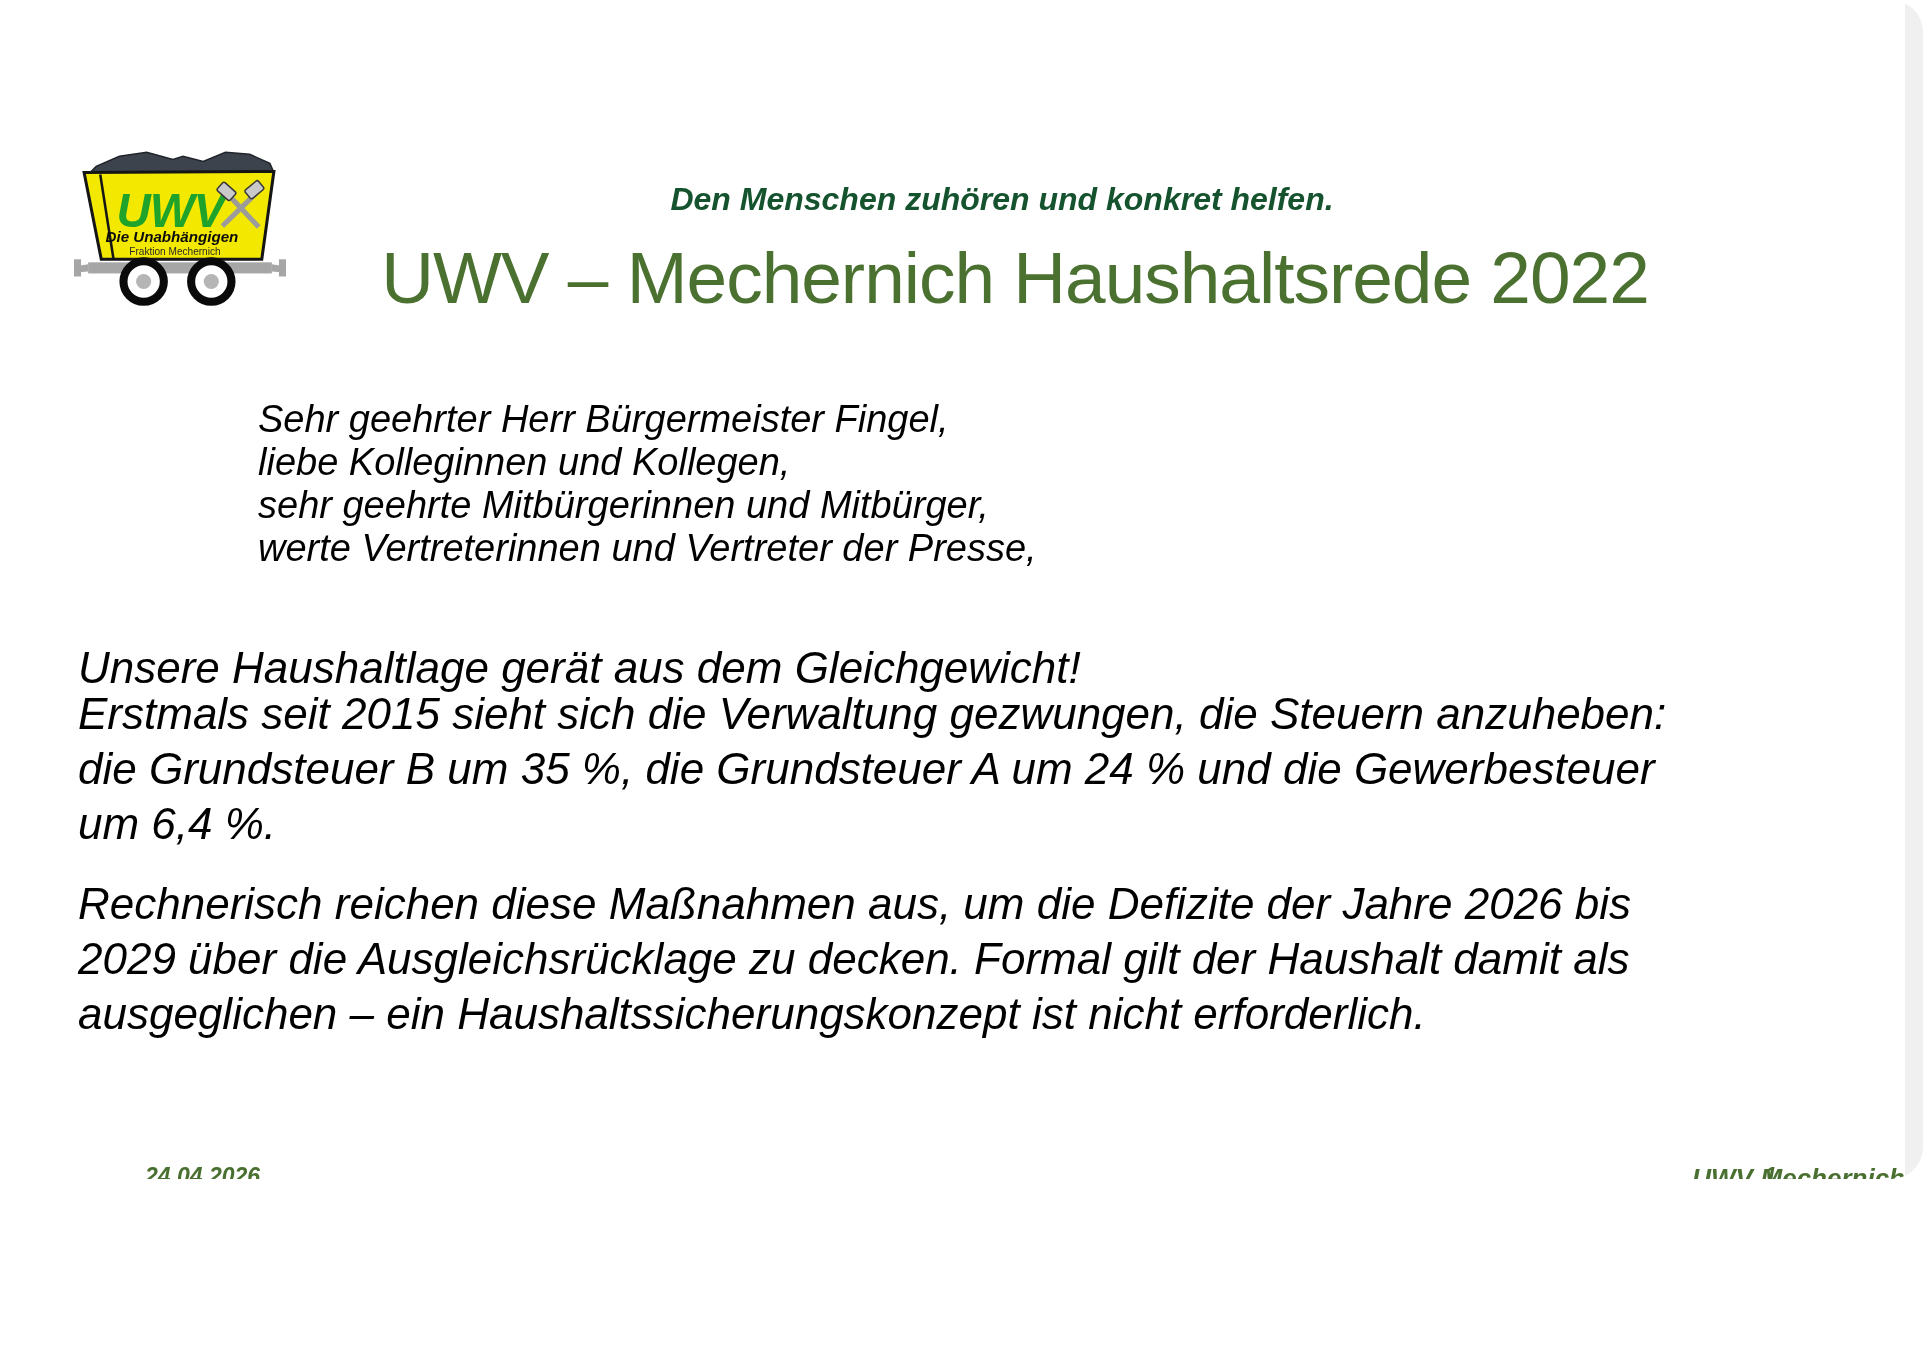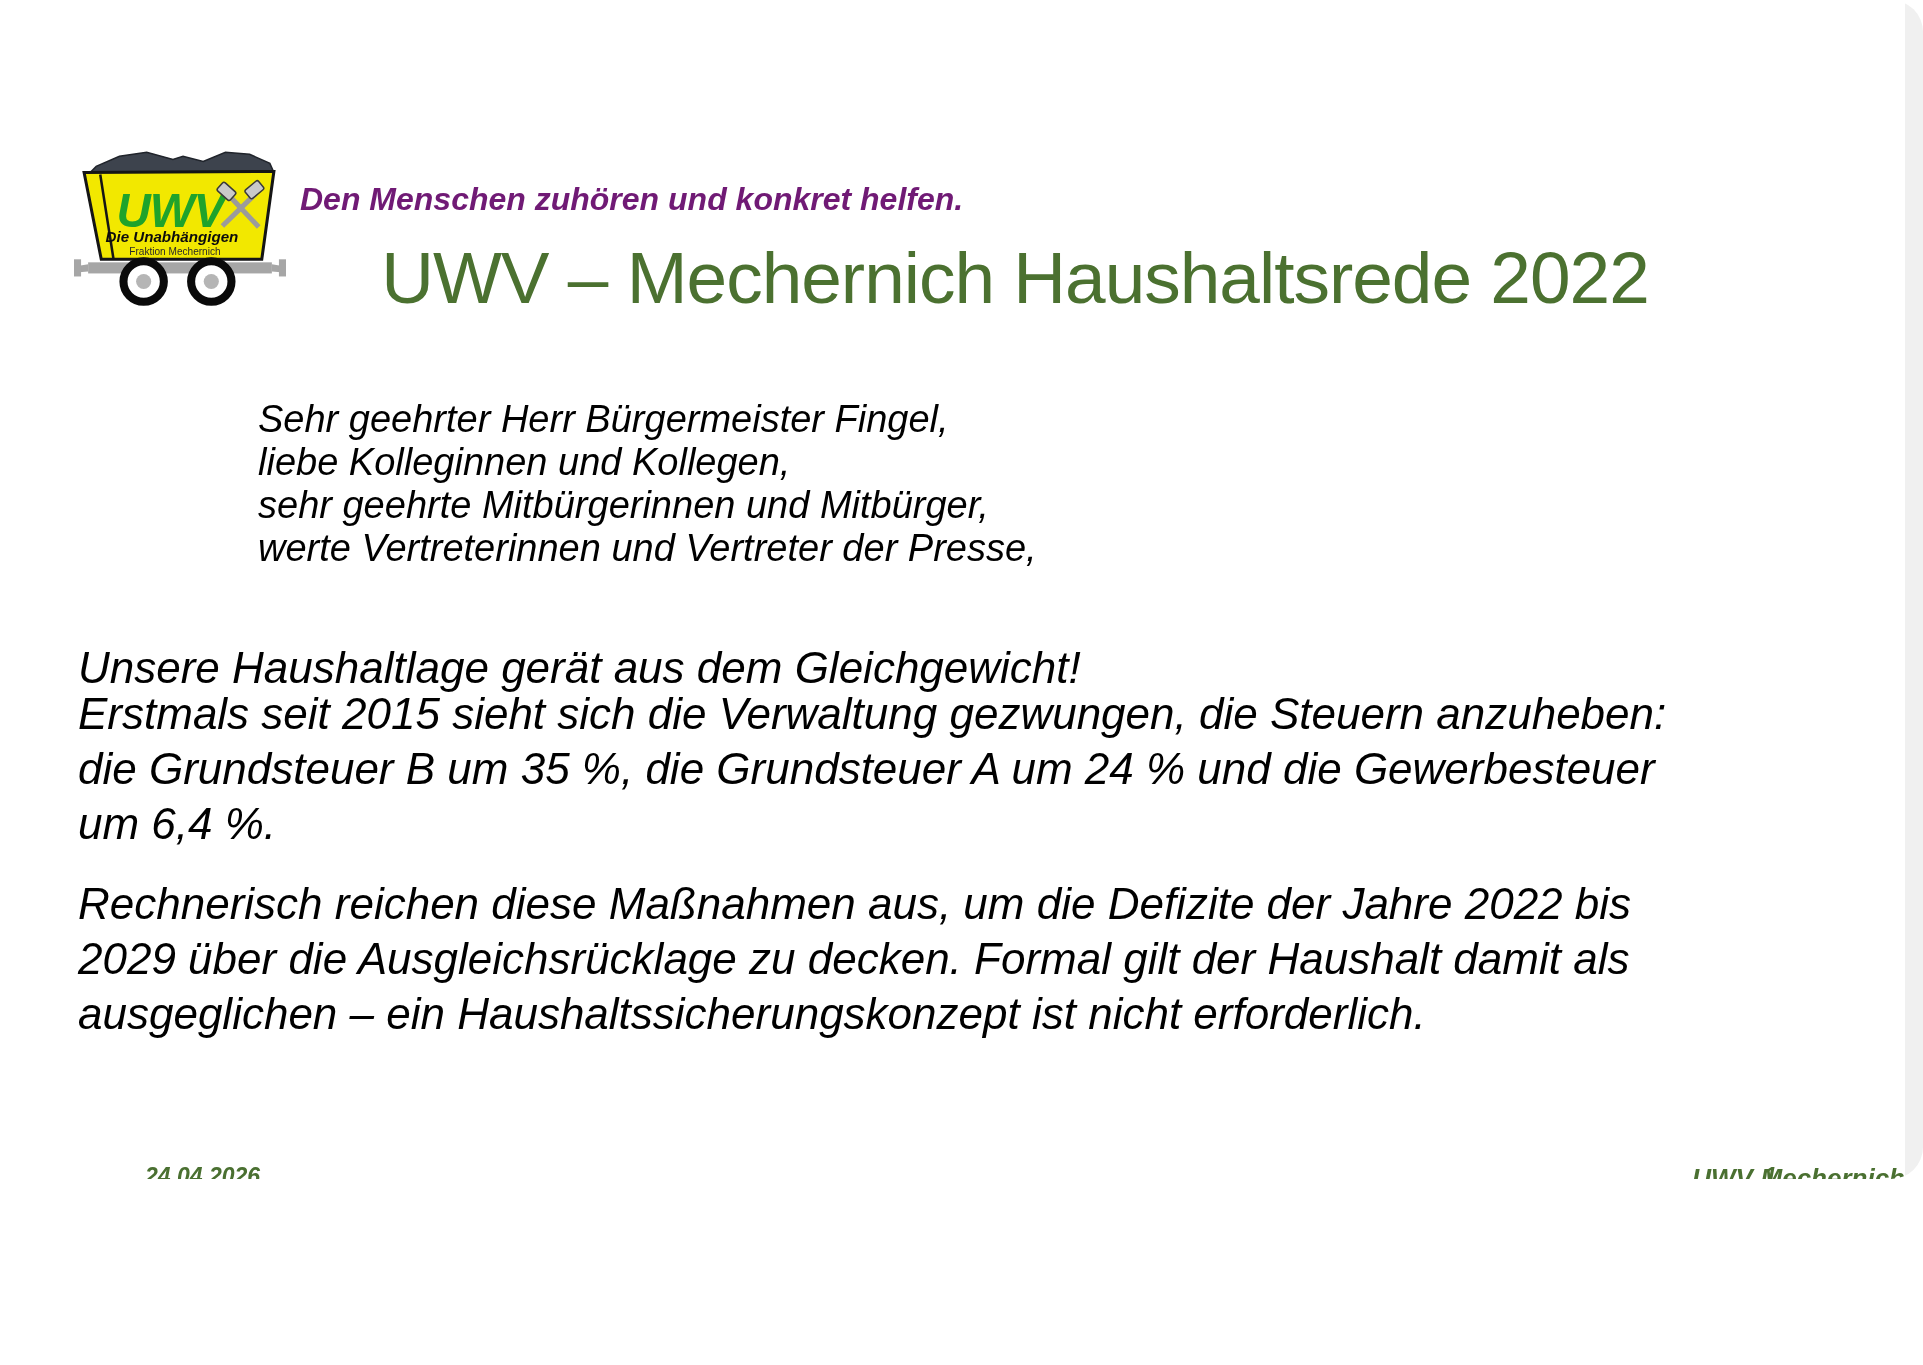--- a/index.html
+++ b/index.html
@@ -21,27 +21,27 @@
     width: 18px; height: 1365px;
     background: #f0f0f0;
   }
   .logo {
     position: absolute;
     left: 74px; top: 146px;
     width: 212px; height: 162px;
   }
   .slogan {
     position: absolute;
-    left: 300px; top: 181px;
+    left: 287px; top: 181px;
     width: 1430px;
-    text-align: left;
+    text-align: center;
     font-size: 32px;
     font-weight: bold;
     font-style: italic;
-    color: #701a75;
+    color: #14532d;
   }
   .title {
     position: absolute;
     left: 300px; top: 236px;
     width: 1430px;
     text-align: center;
     font-size: 73px;
     letter-spacing: -1px;
     color: #4b7130;
     white-space: nowrap;
@@ -130,21 +130,21 @@
 
   <div class="salutation">Sehr geehrter Herr Bürgermeister Fingel,
 liebe Kolleginnen und Kollegen,
 sehr geehrte Mitbürgerinnen und Mitbürger,
 werte Vertreterinnen und Vertreter der Presse,</div>
 
   <div class="body-text lead">Unsere Haushaltlage gerät aus dem Gleichgewicht!</div>
   <div class="body-text para1">Erstmals seit 2015 sieht sich die Verwaltung gezwungen, die Steuern anzuheben:
 die Grundsteuer B um 35 %, die Grundsteuer A um 24 % und die Gewerbesteuer
 um 6,4 %.</div>
-  <div class="body-text para2">Rechnerisch reichen diese Maßnahmen aus, um die Defizite der Jahre 2022 bis
+  <div class="body-text para2">Rechnerisch reichen diese Maßnahmen aus, um die Defizite der Jahre 2026 bis
 2029 über die Ausgleichsrücklage zu decken. Formal gilt der Haushalt damit als
 ausgeglichen – ein Haushaltssicherungskonzept ist nicht erforderlich.</div>
 
   <div class="footer-item footer-date">24.04.2026</div>
   <div class="footer-item footer-center">UWV-Mechernich</div>
   <div class="footer-item footer-page">1</div>
 
 </div>
 
 </body></html>

